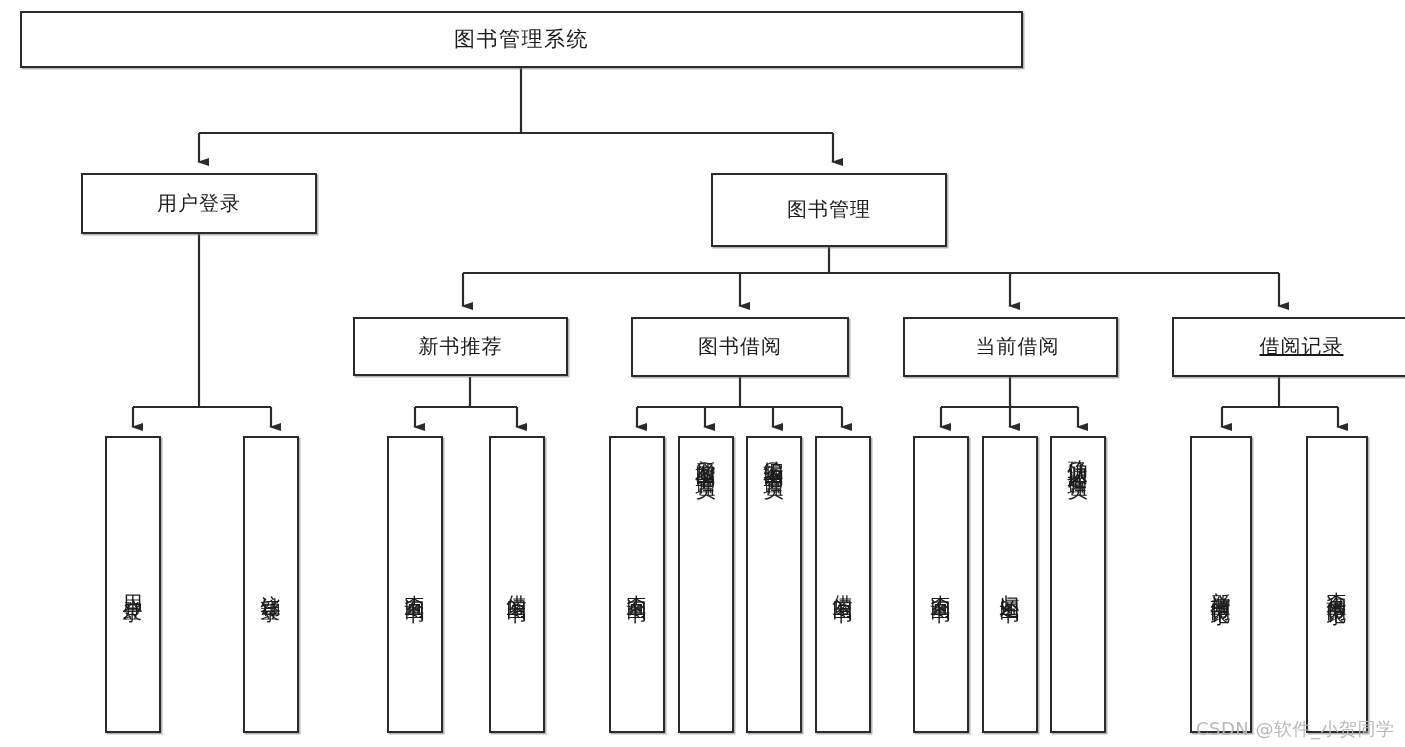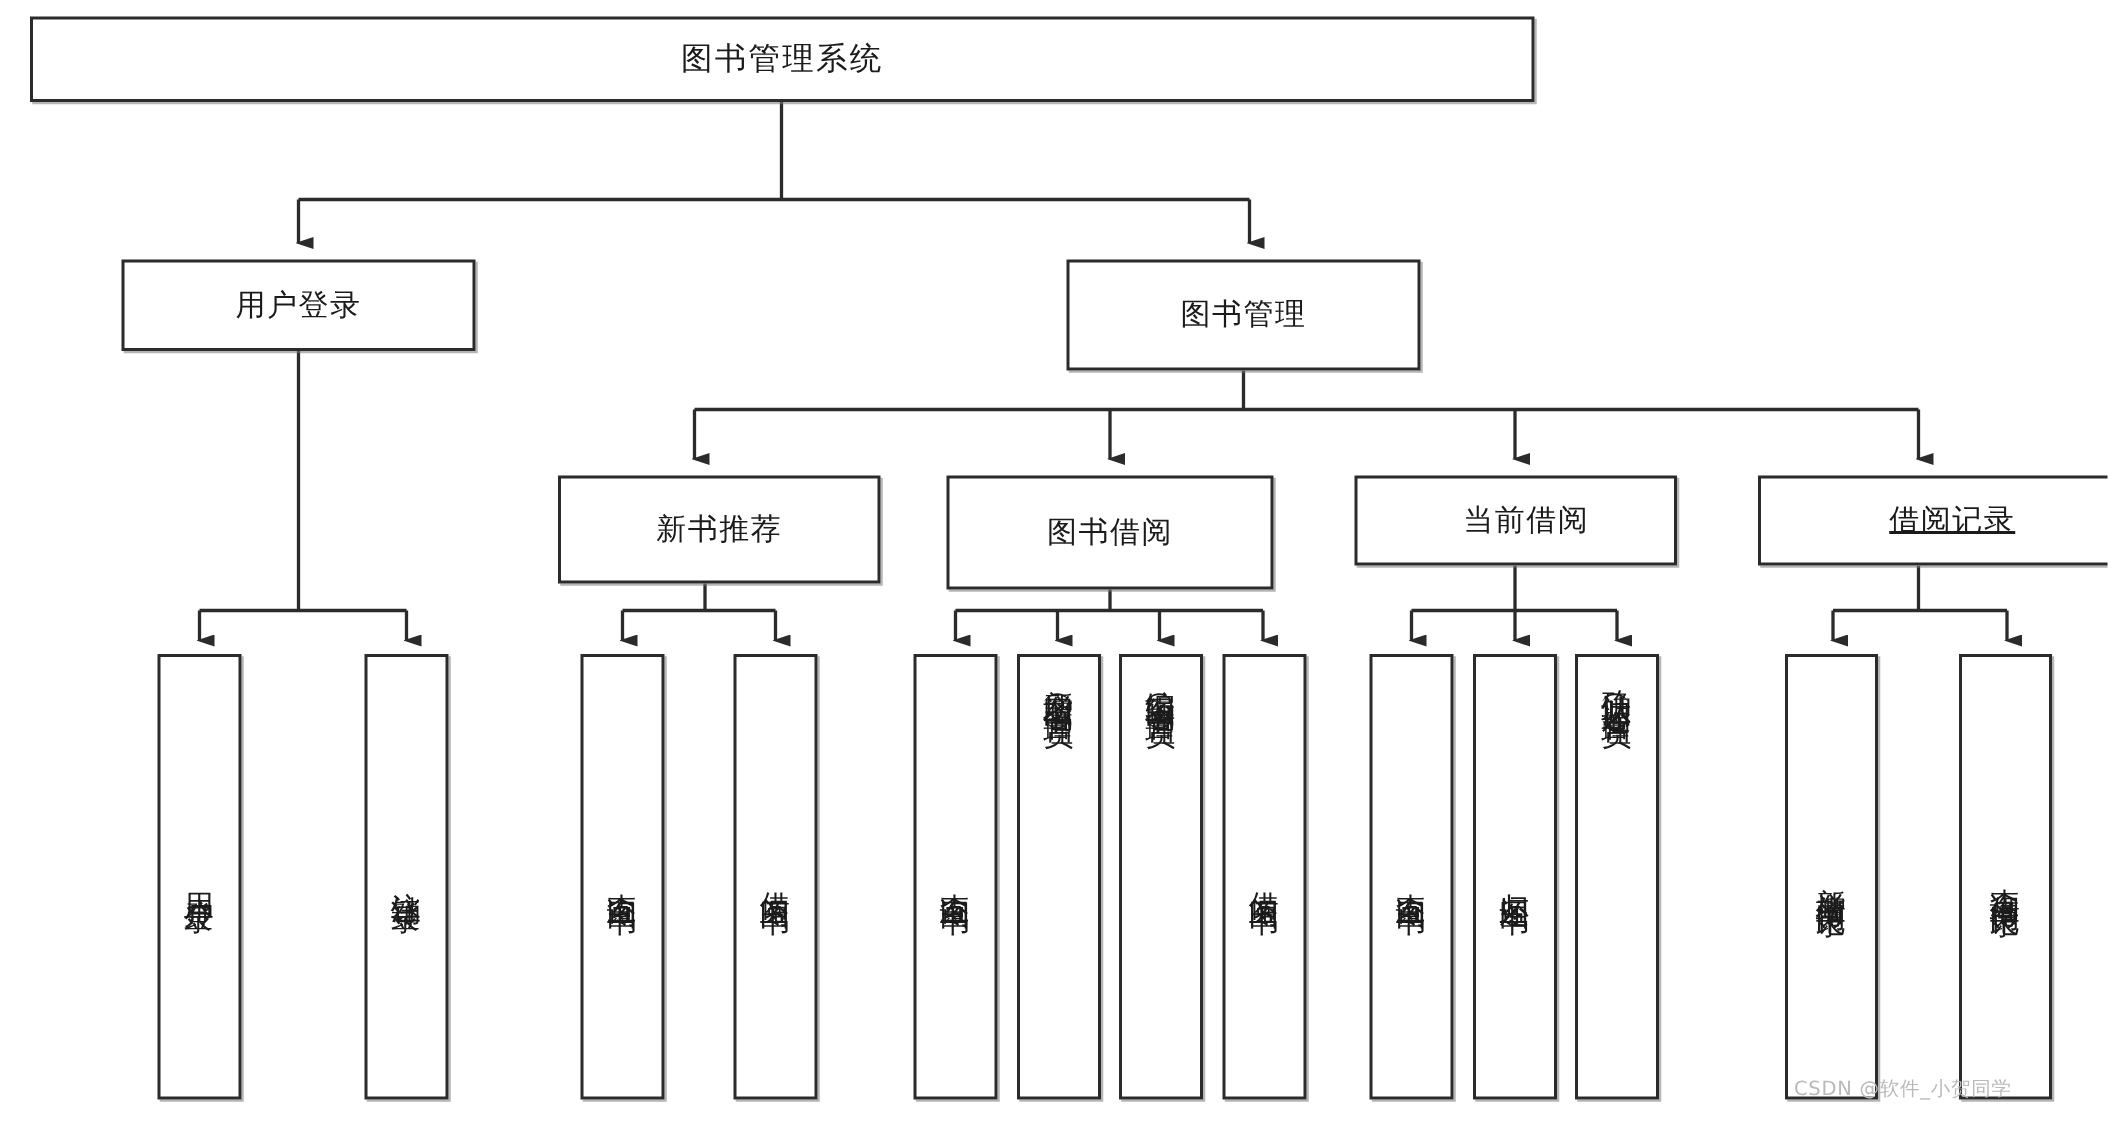--- a/index.html
+++ b/index.html
@@ -39,21 +39,21 @@
     font-size:20px;
     letter-spacing:3px;
     line-height:1;
     white-space:nowrap;
   }
   .v-node.start .lbl{align-self:flex-start;}
   .v-node.mid{align-items:center;padding-top:0;}
 
   .watermark{
     position:absolute;
-    font-size:13px;
+    font-size:18px;
     color:#b9b9b9;
     letter-spacing:.5px;
     white-space:nowrap;
     z-index:3;
     font-family:"DejaVu Sans","Liberation Sans",sans-serif;
   }
 </style>
 </head>
 <body>
 
@@ -113,24 +113,24 @@
     <span class="lbl">图书管理系统</span>
   </div>
 
   <div class="node h-node" style="left:81px;top:173px;width:236px;height:61px;">
     <span class="lbl">用户登录</span>
   </div>
   <div class="node h-node" style="left:711px;top:173px;width:236px;height:74px;">
     <span class="lbl">图书管理</span>
   </div>
 
-  <div class="node h-node" style="left:372px;top:317px;width:215px;height:72px;">
+  <div class="node h-node" style="left:353px;top:317px;width:215px;height:59px;">
     <span class="lbl">新书推荐</span>
   </div>
-  <div class="node h-node" style="left:631px;top:317px;width:218px;height:76px;">
+  <div class="node h-node" style="left:631px;top:317px;width:218px;height:60px;">
     <span class="lbl">图书借阅</span>
   </div>
   <div class="node h-node" style="left:903px;top:317px;width:215px;height:60px;padding-left:14px;">
     <span class="lbl">当前借阅</span>
   </div>
   <div class="node h-node" style="left:1172px;top:317px;width:259px;height:60px;text-decoration:underline;">
     <span class="lbl">借阅记录</span>
   </div>
 
   <div class="node v-node mid" style="left:105px;top:436px;width:56px;height:297px;">

